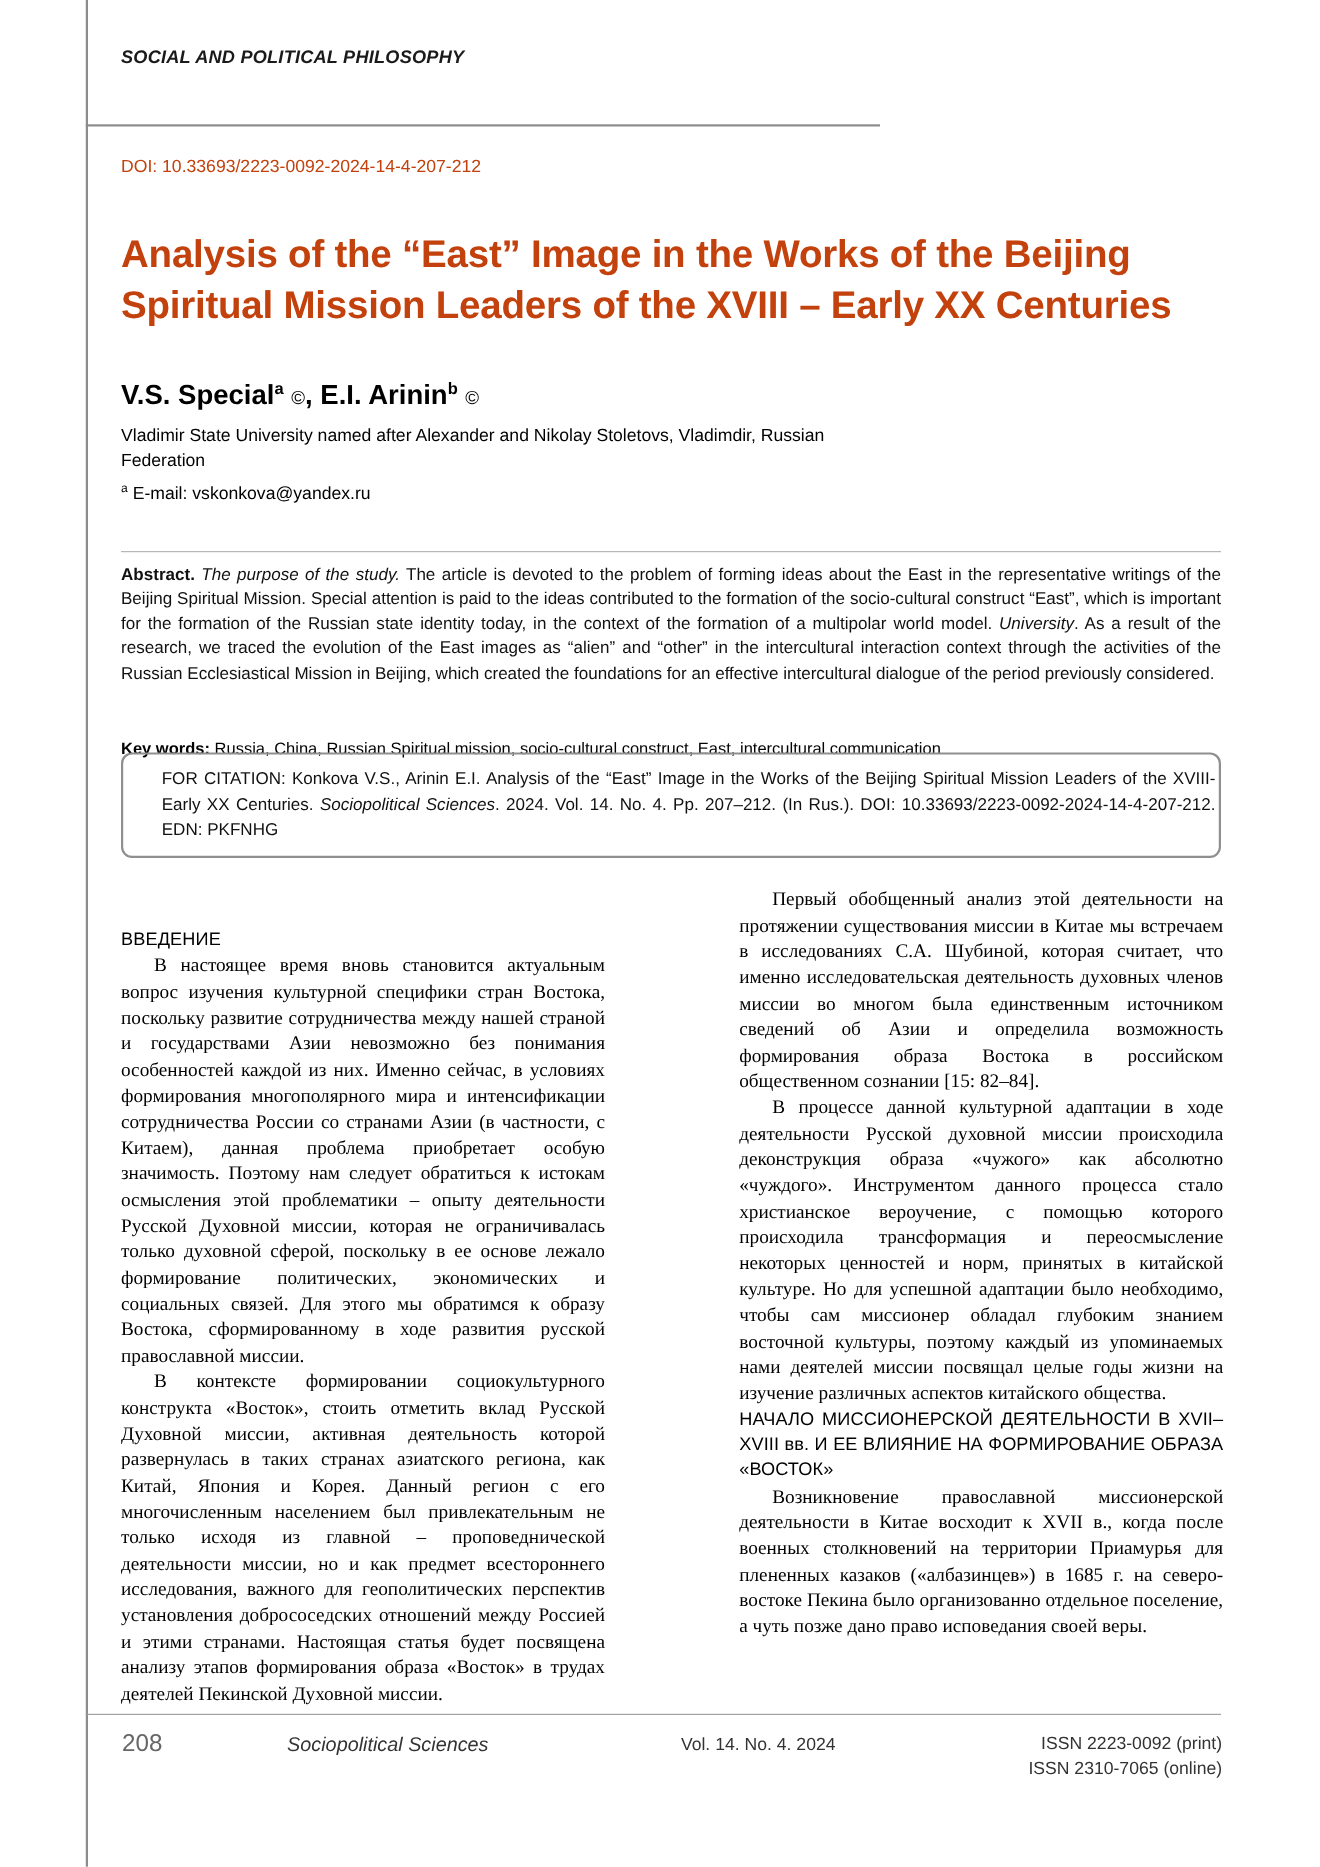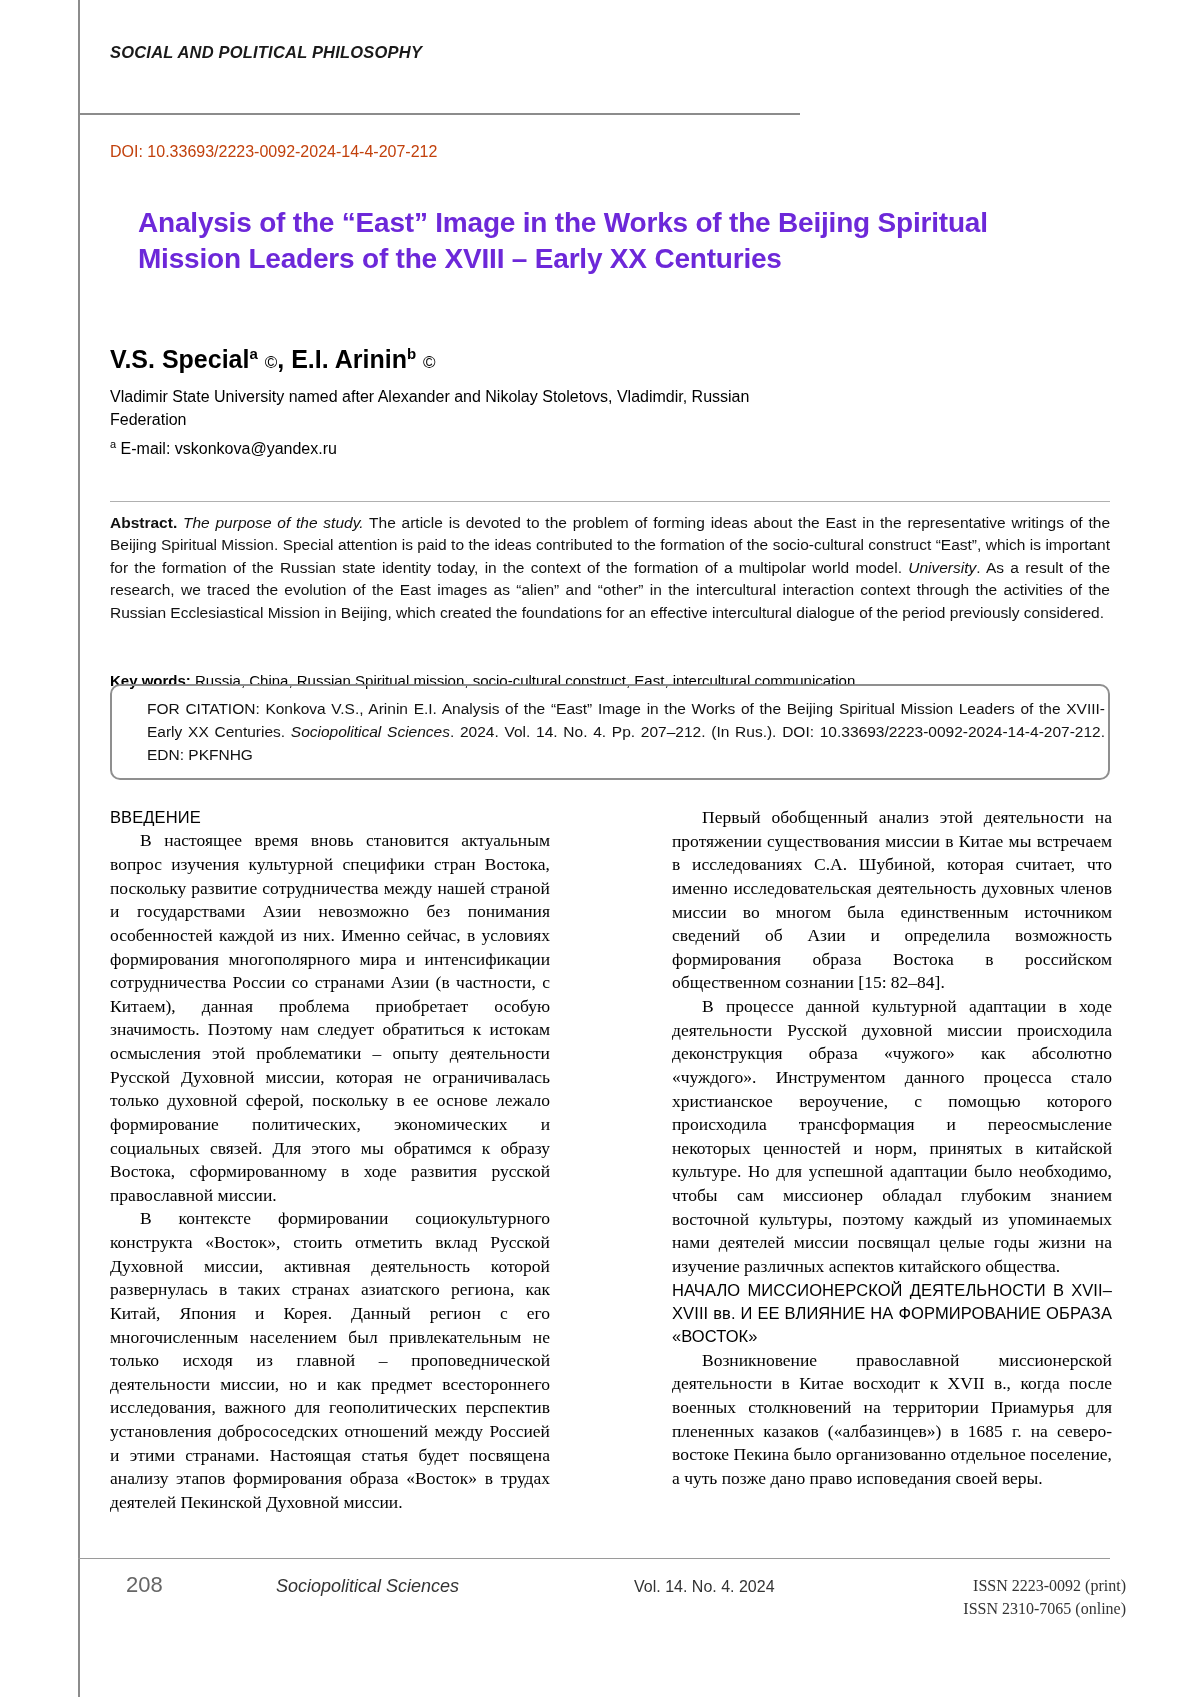--- a/index.html
+++ b/index.html
@@ -67,26 +67,25 @@
     left: 0;
     font-size: 16px;
     color: #c2410c;
   }
   
   .title {
     position: absolute;
     top: 186px;
     left: 0;
     width: 960px;
-    font-size: 28px;
+    font-size: 35px;
     font-weight: bold;
     line-height: 1.31;
-    color: #6d28d9;
+    color: #c2410c;
     letter-spacing: -0.2px;
-    margin-left: 28px;
   }
   
   .authors {
     position: absolute;
     top: 345px;
     left: 0;
     font-size: 25px;
     font-weight: bold;
   }
   .authors sup {
@@ -176,21 +175,21 @@
     position: absolute;
     top: 806px;
     width: 440px;
     font-family: "Liberation Serif", serif;
     font-size: 17.5px;
     line-height: 1.35;
     text-align: justify;
     color: #000;
     hyphens: auto;
   }
-  .col-left { left: 0; }
+  .col-left { left: 0; margin-top: 37px; }
   .col-right { left: 562px; }
   .col p {
     margin: 0 0 0 0;
     text-indent: 30px;
   }
   .sec-head {
     font-family: "Liberation Sans", sans-serif;
     font-size: 16.5px;
     line-height: 1.42;
     text-indent: 0 !important;
@@ -211,21 +210,21 @@
     position: absolute;
     top: 1558px;
     left: -32px;
     width: 1032px;
     height: 1px;
     background: #9a9a9a;
   }
   .footer {
     position: absolute;
     top: 1570px;
-    left: 16px;
+    left: 1px;
     width: 1000px;
     height: 60px;
   }
   .pg-num {
     position: absolute;
     left: 0;
     top: 2px;
     font-size: 22px;
     color: #666;
   }
@@ -245,21 +244,20 @@
     color: #333;
   }
   .foot-issn {
     position: absolute;
     right: 0;
     top: 4px;
     text-align: right;
     font-size: 16px;
     line-height: 1.45;
     color: #333;
-    font-family: Liberation Serif, serif;
   }
 </style>
 </head>
 <body>
 
 <div class="page">
 
   <div class="left-rule"></div>
 
   <div class="content">

